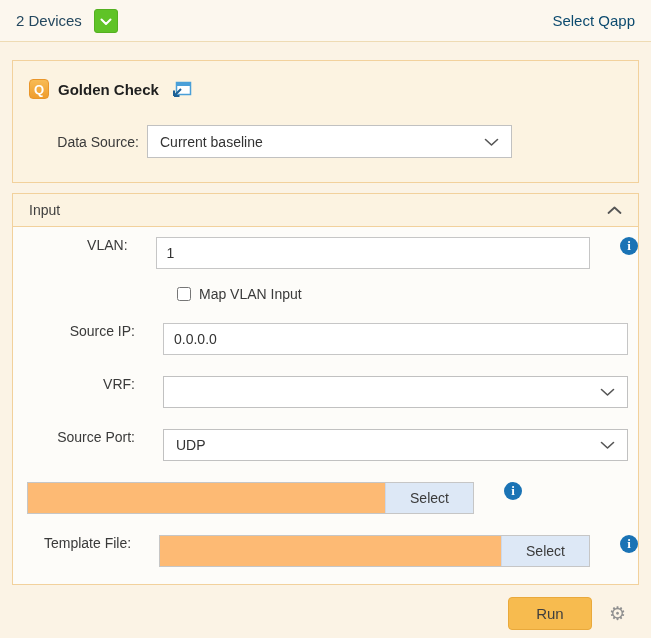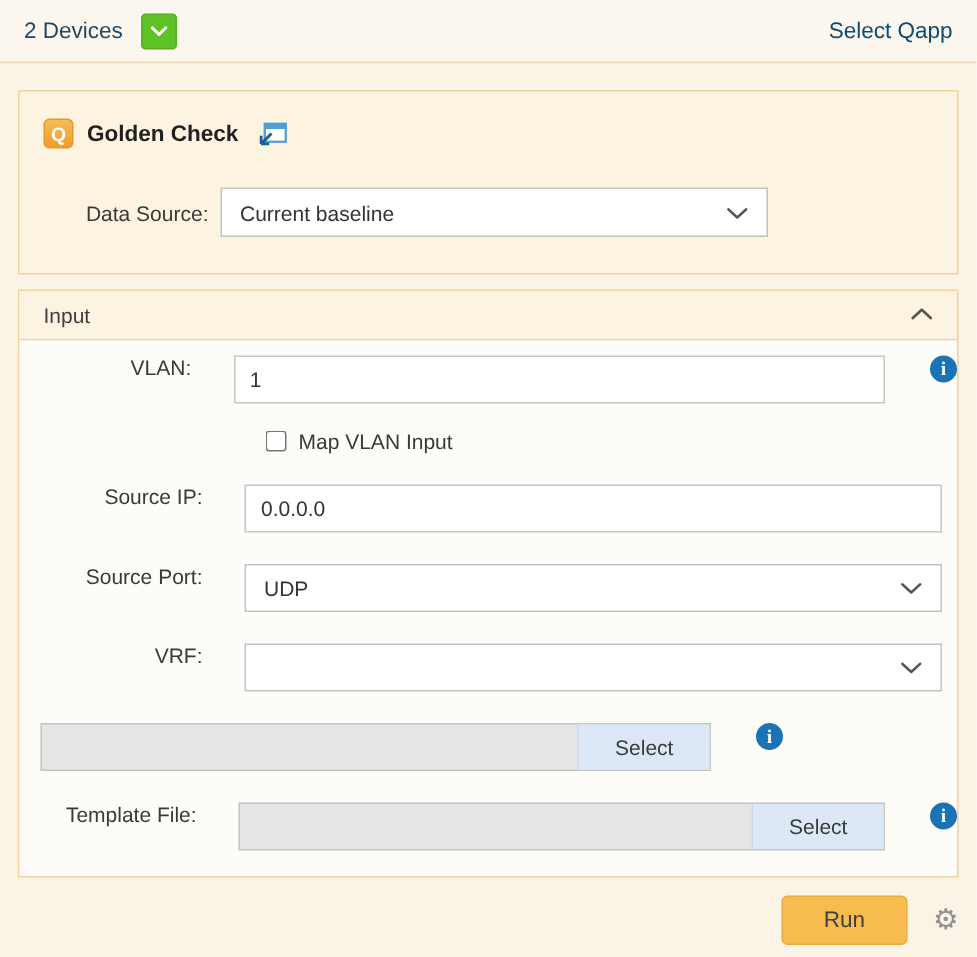--- a/index.html
+++ b/index.html
@@ -110,21 +110,21 @@
     padding: 0 10px;
     font-size: 14px;
     font-family: "Liberation Sans", sans-serif;
     color: #333;
   }
   .input-select { width: 465px; height: 32px; }
   .combo {
     width: 447px;
     height: 32px;
     border: 1px solid #c6c6c6;
-    background: #e5e5e5;
+    background: #fdba74;
     display: flex;
     align-items: stretch;
   }
   .combo input {
     flex: 1;
     border: none;
     outline: none;
     padding: 0 10px;
     font-size: 14px;
     font-family: "Liberation Sans", sans-serif;
@@ -158,21 +158,21 @@
     width: 14px; height: 14px;
     margin-right: 8px;
     accent-color: #f3f3f3;
   }
   .checkbox-label { font-size: 14px; color: #3a3a3a; }
   .footer {
     margin-top: 12px;
     display: flex;
     align-items: center;
     justify-content: flex-end;
-    padding-right: 12px;
+    padding-right: 25px;
     gap: 17px;
   }
   .run-btn {
     width: 84px; height: 33px;
     background: #f7bb4f;
     border: 1px solid #e9a93b;
     border-radius: 4px;
     font-size: 15px;
     font-family: "Liberation Sans", sans-serif;
     color: #3f3f3f;
@@ -247,44 +247,44 @@
       <input type="checkbox" style="">
       <span class="checkbox-label">Map VLAN Input</span>
     </div>
 
     <div class="form-row">
       <span class="form-label">Source IP:</span>
       <input class="text-input" type="text" value="0.0.0.0" style="">
     </div>
 
     <div class="form-row">
+      <span class="form-label">VRF:</span>
+      <div class="selectbox input-select">
+        <span class="sel-text"></span>
+        <span>
+          <svg width="15" height="9" viewBox="0 0 15 9">
+              <path d="M1.5 1.5 L7.5 7 L13.5 1.5" fill="none" stroke="#555555" stroke-width="1.6" stroke-linecap="round" stroke-linejoin="round"></path>
+            </svg>
+        </span>
+      </div>
+    </div>
+
+    <div class="form-row">
       <span class="form-label">Source Port:</span>
       <div class="selectbox input-select">
         <span class="sel-text">UDP</span>
         <span>
           <svg width="15" height="9" viewBox="0 0 15 9">
               <path d="M1.5 1.5 L7.5 7 L13.5 1.5" fill="none" stroke="#555555" stroke-width="1.6" stroke-linecap="round" stroke-linejoin="round"></path>
             </svg>
         </span>
       </div>
     </div>
 
     <div class="form-row">
-      <span class="form-label">VRF:</span>
-      <div class="selectbox input-select">
-        <span class="sel-text"></span>
-        <span>
-          <svg width="15" height="9" viewBox="0 0 15 9">
-              <path d="M1.5 1.5 L7.5 7 L13.5 1.5" fill="none" stroke="#555555" stroke-width="1.6" stroke-linecap="round" stroke-linejoin="round"></path>
-            </svg>
-        </span>
-      </div>
-    </div>
-
-    <div class="form-row">
       <div class="combo">
         <input type="text" value="" style="">
         <button class="select-btn">Select</button>
       </div>
       <span class="info-icon">i</span>
     </div>
 
     <div class="form-row">
       <span class="form-label">Template File:</span>
       <div class="combo">

